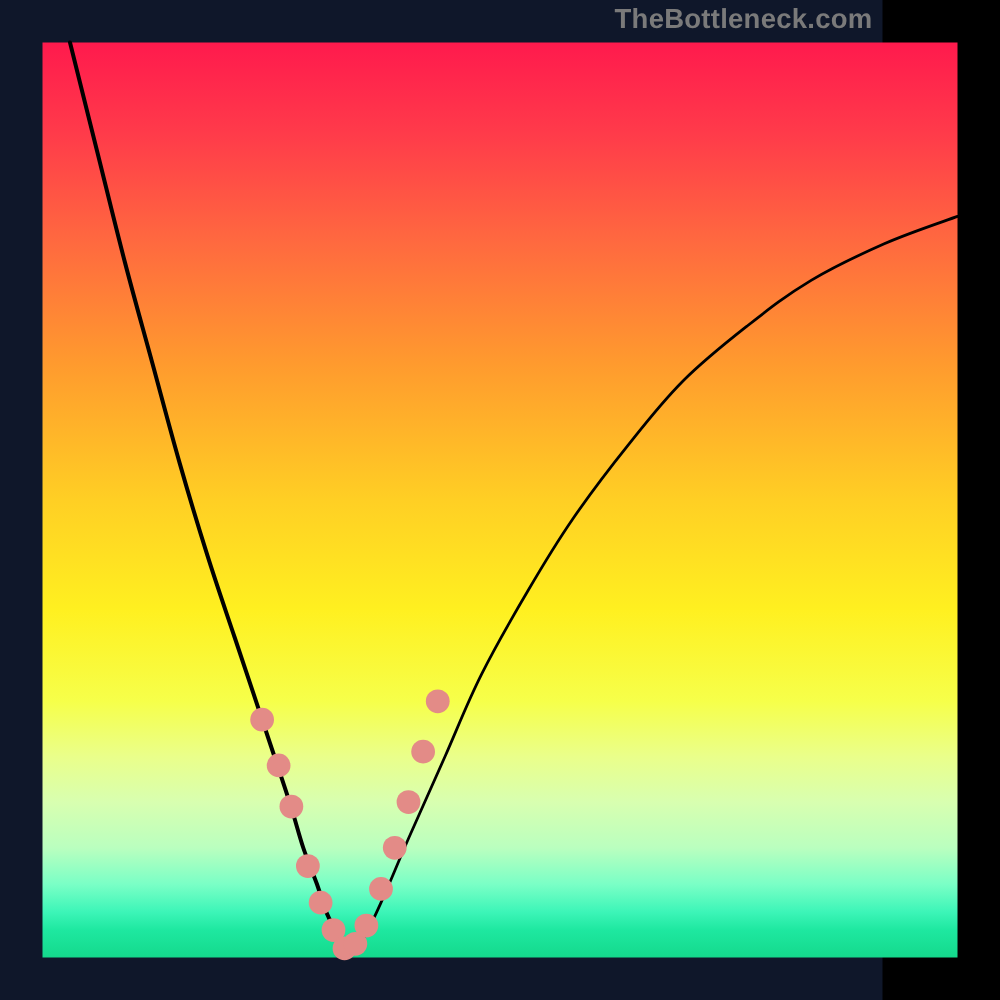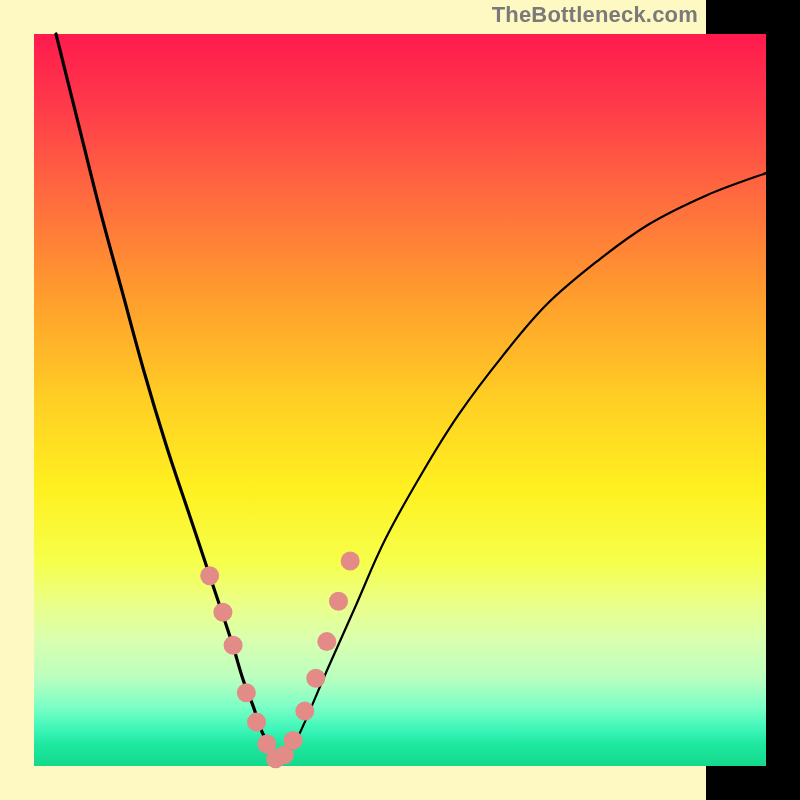--- a/index.html
+++ b/index.html
@@ -7,21 +7,21 @@
     padding: 0;
     width: 800px;
     height: 800px;
     background: #000;
     overflow: hidden;
   }
   .frame {
     position: relative;
     width: 706px;
     height: 800px;
-    background: #fef9c3;
+    background: #0f172a;
   }
   .plot-area {
     position: absolute;
     left: 34px;
     top: 34px;
     width: 732px;
     height: 732px;
     background: linear-gradient(to bottom,
       #ff1a4d 0%,
       #ff3b4a 10%,

